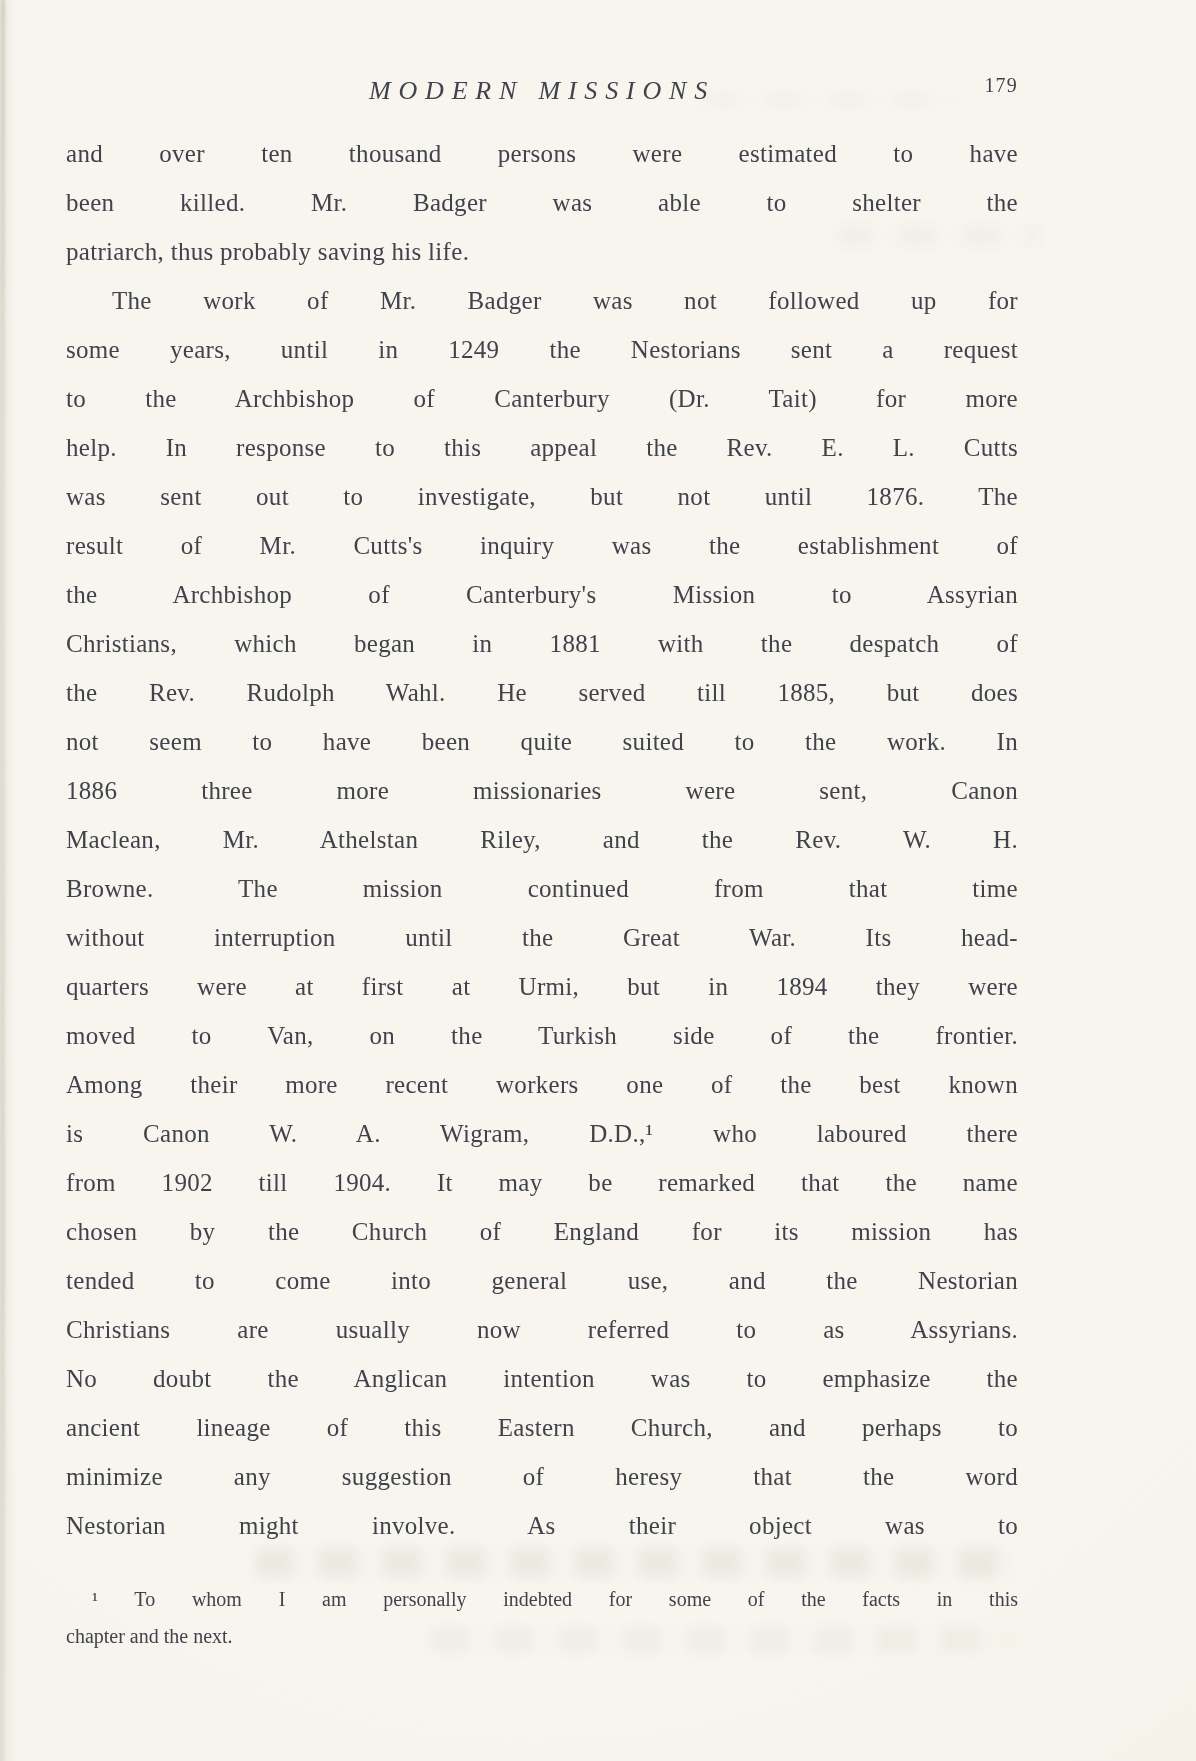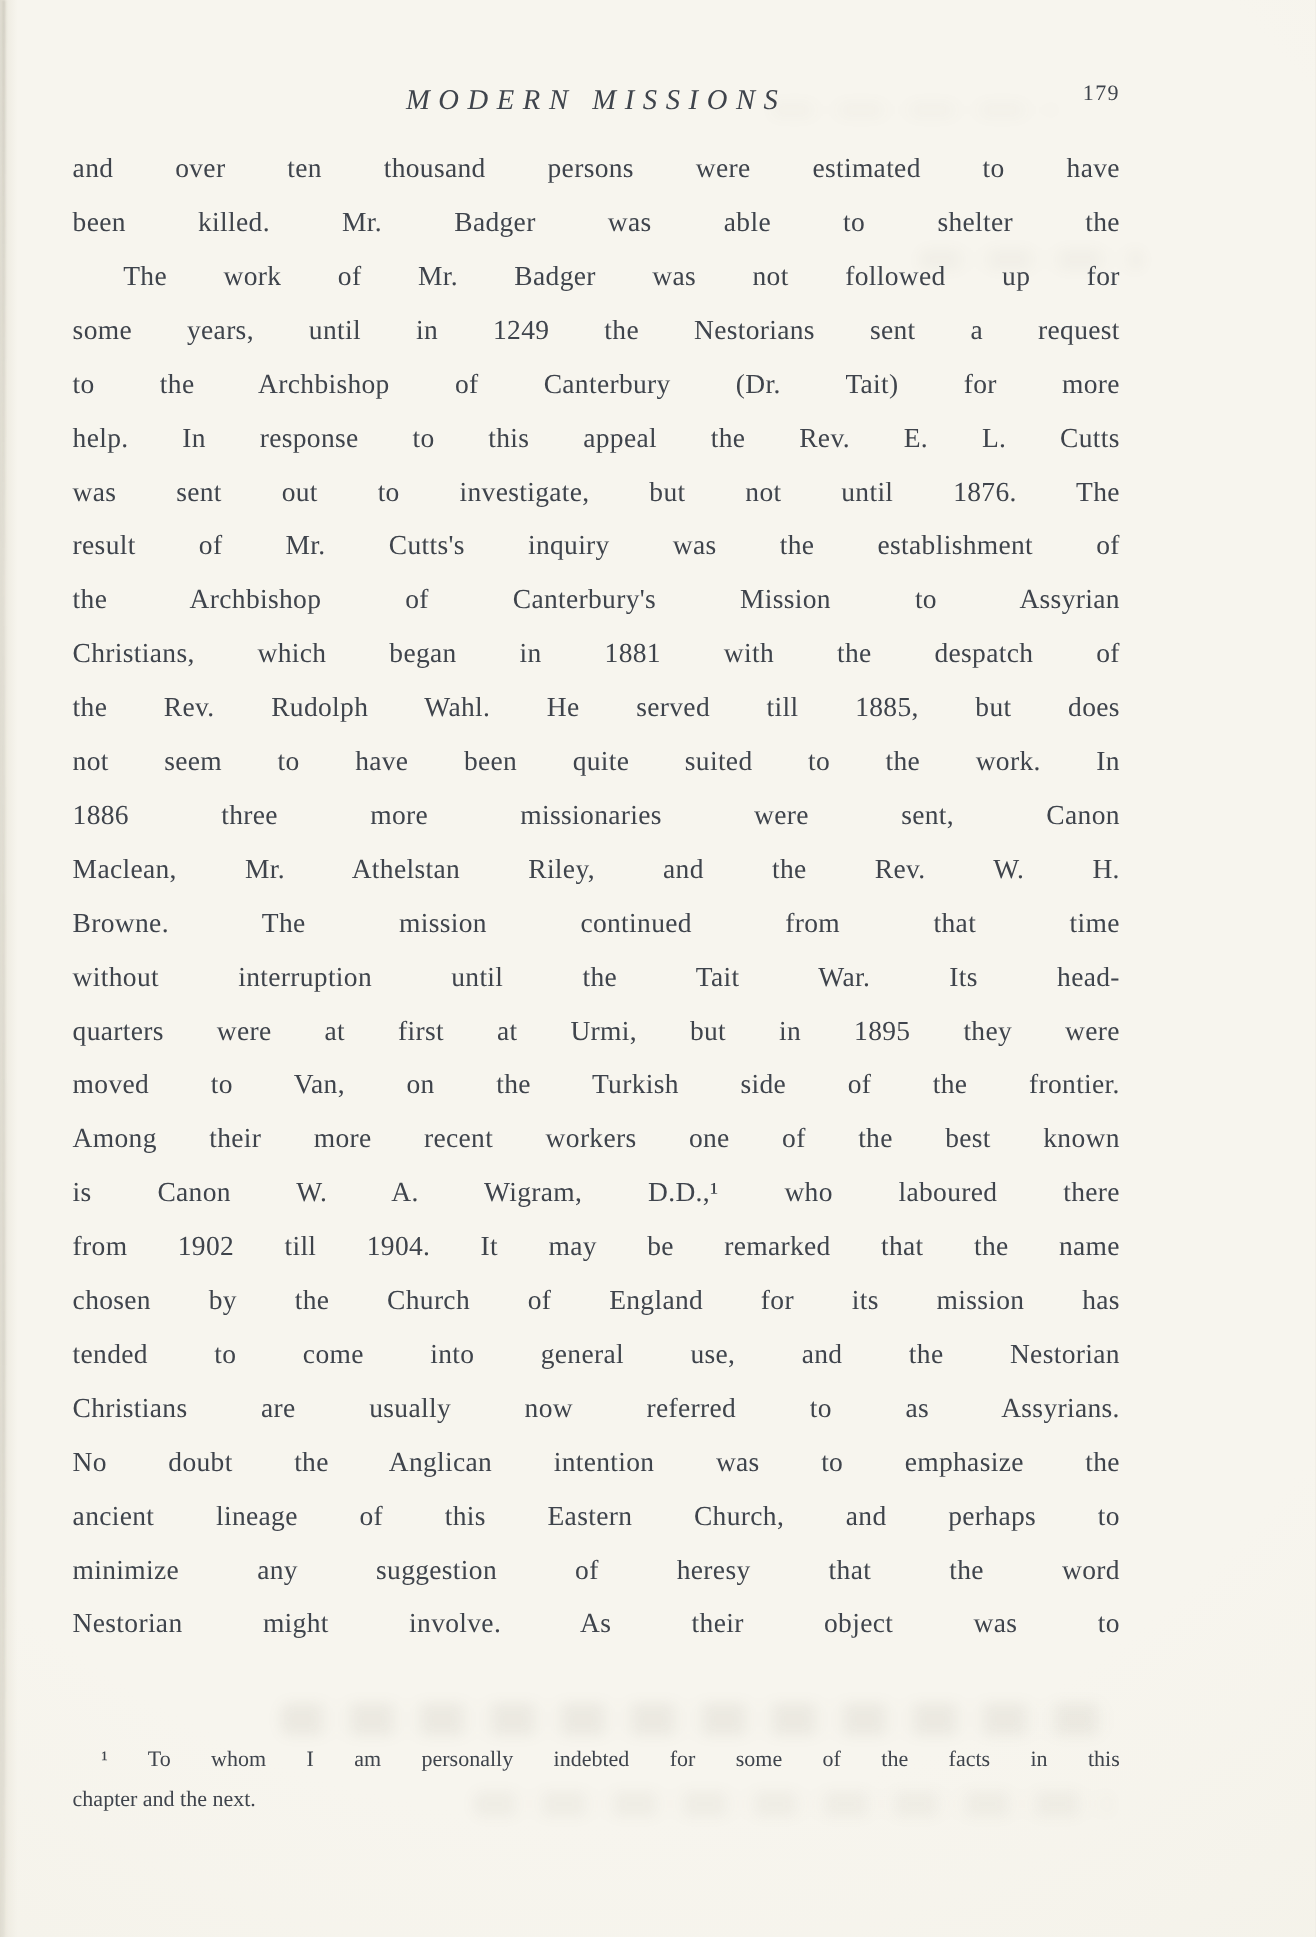--- a/index.html
+++ b/index.html
@@ -94,35 +94,36 @@
   <div class="ghost g4"></div>
 
   <header class="running-head">
     <span class="running-title">MODERN MISSIONS</span>
     <span class="folio">179</span>
   </header>
 
   <main class="body-text" id="bodyText">
       <div class="line">and over ten thousand persons were estimated to have</div>
       <div class="line">been killed.  Mr. Badger was able to shelter the</div>
+      <div class="line para-end">patriarch, thus probably saving his life.</div>
       <div class="line indent">The work of Mr. Badger was not followed up for</div>
       <div class="line">some years, until in 1249 the Nestorians sent a request</div>
       <div class="line">to the Archbishop of Canterbury (Dr. Tait) for more</div>
       <div class="line">help.  In response to this appeal the Rev. E. L. Cutts</div>
       <div class="line">was sent out to investigate, but not until 1876.  The</div>
       <div class="line">result of Mr. Cutts's inquiry was the establishment of</div>
       <div class="line">the Archbishop of Canterbury's Mission to Assyrian</div>
       <div class="line">Christians, which began in 1881 with the despatch of</div>
       <div class="line">the Rev. Rudolph Wahl.  He served till 1885, but does</div>
       <div class="line">not seem to have been quite suited to the work.  In</div>
       <div class="line">1886 three more missionaries were sent, Canon</div>
       <div class="line">Maclean, Mr. Athelstan Riley, and the Rev. W. H.</div>
       <div class="line">Browne.  The mission continued from that time</div>
-      <div class="line">without interruption until the Tait War.  Its head-</div>
-      <div class="line">quarters were at first at Urmi, but in 1895 they were</div>
+      <div class="line">without interruption until the Great War.  Its head-</div>
+      <div class="line">quarters were at first at Urmi, but in 1894 they were</div>
       <div class="line">moved to Van, on the Turkish side of the frontier.</div>
       <div class="line">Among their more recent workers one of the best known</div>
       <div class="line">is Canon W. A. Wigram, D.D.,¹ who laboured there</div>
       <div class="line">from 1902 till 1904.  It may be remarked that the name</div>
       <div class="line">chosen by the Church of England for its mission has</div>
       <div class="line">tended to come into general use, and the Nestorian</div>
       <div class="line">Christians are usually now referred to as Assyrians.</div>
       <div class="line">No doubt the Anglican intention was to emphasize the</div>
       <div class="line">ancient lineage of this Eastern Church, and perhaps to</div>
       <div class="line">minimize any suggestion of heresy that the word</div>

